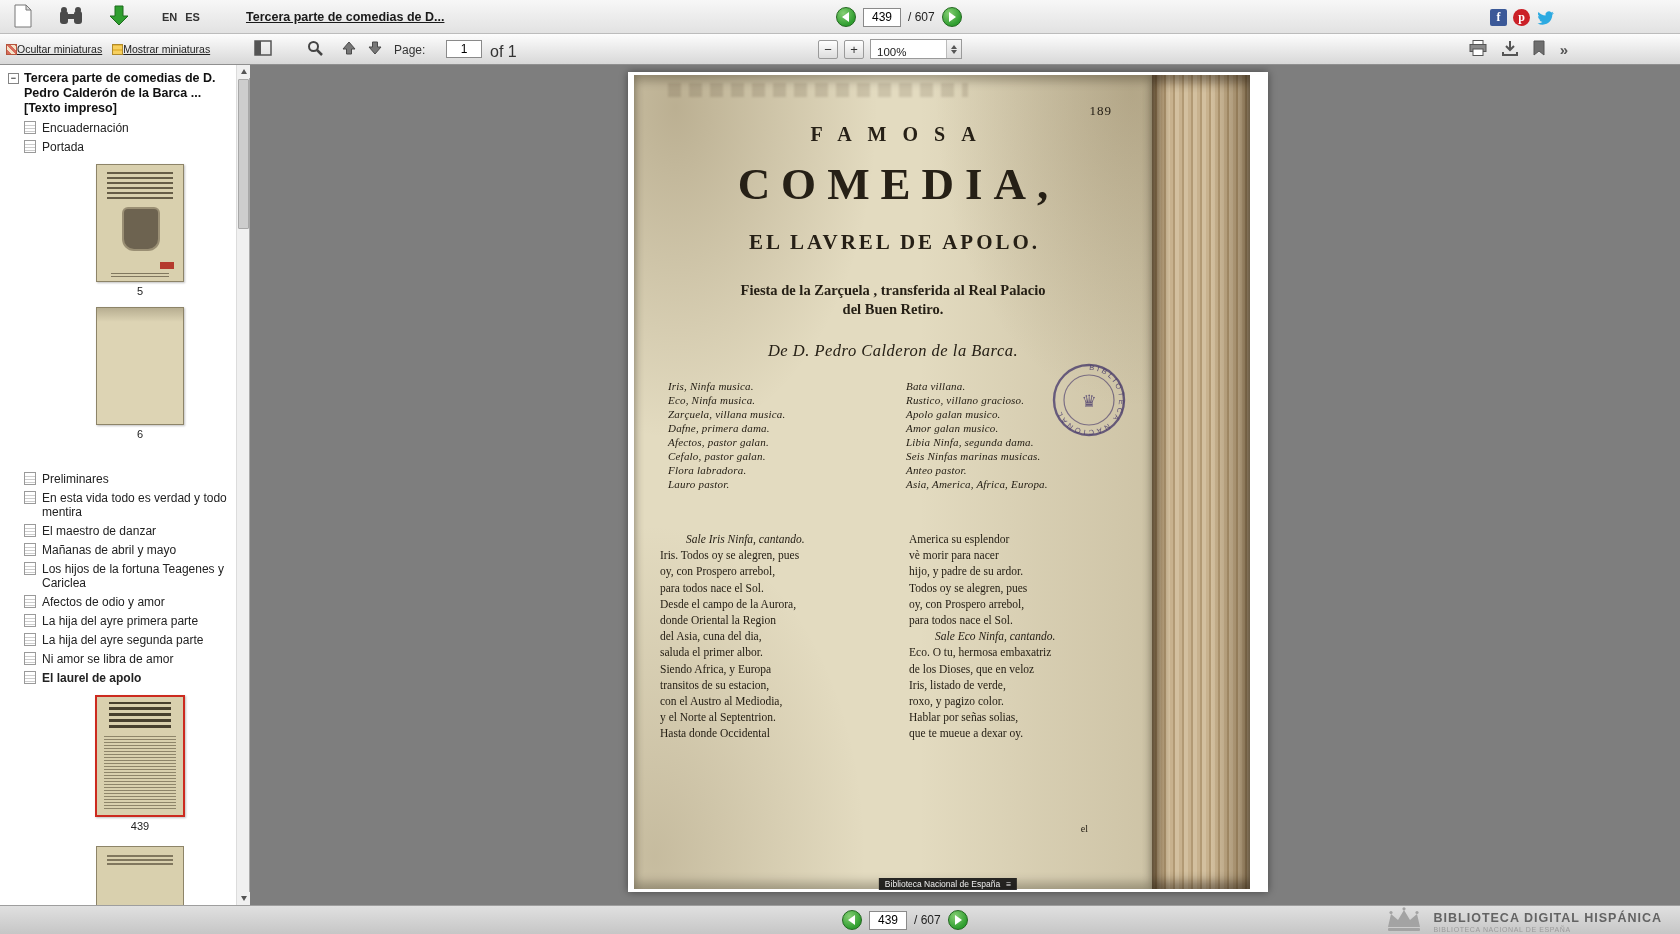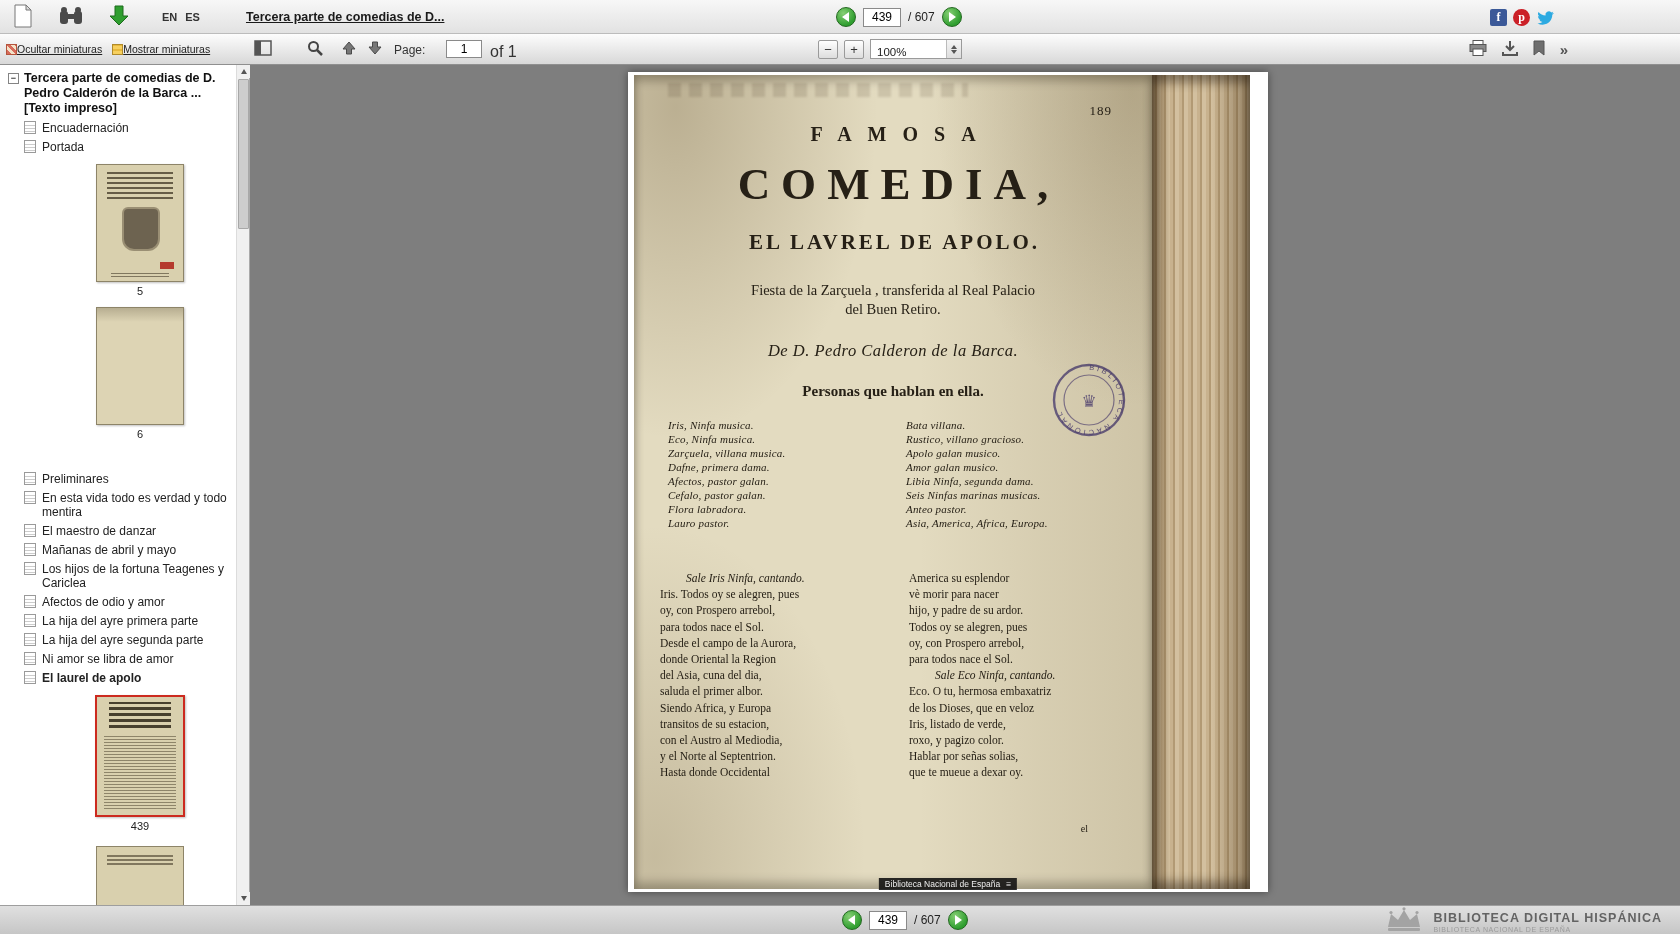--- a/index.html
+++ b/index.html
@@ -109,21 +109,21 @@
     background:linear-gradient(90deg, rgba(60,40,15,.35), rgba(0,0,0,0) 30%, rgba(60,40,15,.4) 95%),
       repeating-linear-gradient(90deg, #c9b untrue 0); }
   .page-edges { background:
       linear-gradient(90deg, rgba(70,48,20,.45) 0 4px, rgba(0,0,0,0) 18px 60%, rgba(60,40,15,.35) 96%),
       repeating-linear-gradient(90deg, #c8b28e 0 3px, #b29a74 3px 5px, #d3c09f 5px 9px);
     box-shadow:inset 0 8px 10px rgba(20,12,4,.4), inset 0 -8px 10px rgba(20,12,4,.4); }
   .folio { position:absolute; top:28px; right:40px; font-size:13px; letter-spacing:1px; }
   .h-famosa { margin:48px 0 0; text-align:center; font-size:20px; font-weight:700; letter-spacing:16px; text-indent:16px; }
   .h-comedia { margin-top:12px; text-align:center; font-size:45px; font-weight:700; letter-spacing:11px; text-indent:11px; }
   .h-laurel { margin-top:20px; text-align:center; font-size:21px; font-weight:700; letter-spacing:3px; text-indent:3px; }
-  .subtitle { margin-top:26px; text-align:center; font-size:14.5px; line-height:19px; }
+  .subtitle { margin-top:26px; text-align:center; font-size:14.5px; line-height:19px;font-weight:bold; }
   .author { margin-top:22px; text-align:center; font-size:16.5px; font-style:italic; letter-spacing:.5px; }
   .dramatis { margin-top:22px; text-align:center; font-size:15px; font-weight:700; }
   .cast { display:flex; margin-top:18px; padding:0 8px 0 34px; }
   .cast-col { width:50%; font-style:italic; font-size:11px; line-height:14px; letter-spacing:.2px; }
   .verse { display:flex; margin-top:40px; padding:0 10px 0 26px; }
   .v-col { width:50%; font-size:11.5px; line-height:16.2px; }
   .v-col + .v-col { padding-left:8px; }
   .stage { font-style:italic; padding-left:26px; }
   .catchword { position:absolute; top:748px; right:64px; font-size:10px; }
   .stamp { position:absolute; left:417px; top:287px; width:76px; height:76px; mix-blend-mode:multiply; }
@@ -371,21 +371,20 @@
     <div class="paper">
       <div class="folio">189</div>
       <div class="h-famosa">FAMOSA</div>
       <div class="h-comedia">COMEDIA,</div>
       <div class="h-laurel">EL LAVREL DE APOLO.</div>
       <div class="subtitle">
         <div>Fiesta de la Zarçuela , transferida al Real Palacio</div>
         <div>del Buen Retiro.</div>
       </div>
       <div class="author">De D. Pedro Calderon de la Barca.</div>
-      <div class="dramatis">Personas que hablan en ella.</div>
       <div class="cast">
         <div class="cast-col">
             <div class="cast-line">Iris, Ninfa musica.</div>
             <div class="cast-line">Eco, Ninfa musica.</div>
             <div class="cast-line">Zarçuela, villana musica.</div>
             <div class="cast-line">Dafne, primera dama.</div>
             <div class="cast-line">Afectos, pastor galan.</div>
             <div class="cast-line">Cefalo, pastor galan.</div>
             <div class="cast-line">Flora labradora.</div>
             <div class="cast-line">Lauro pastor.</div>

